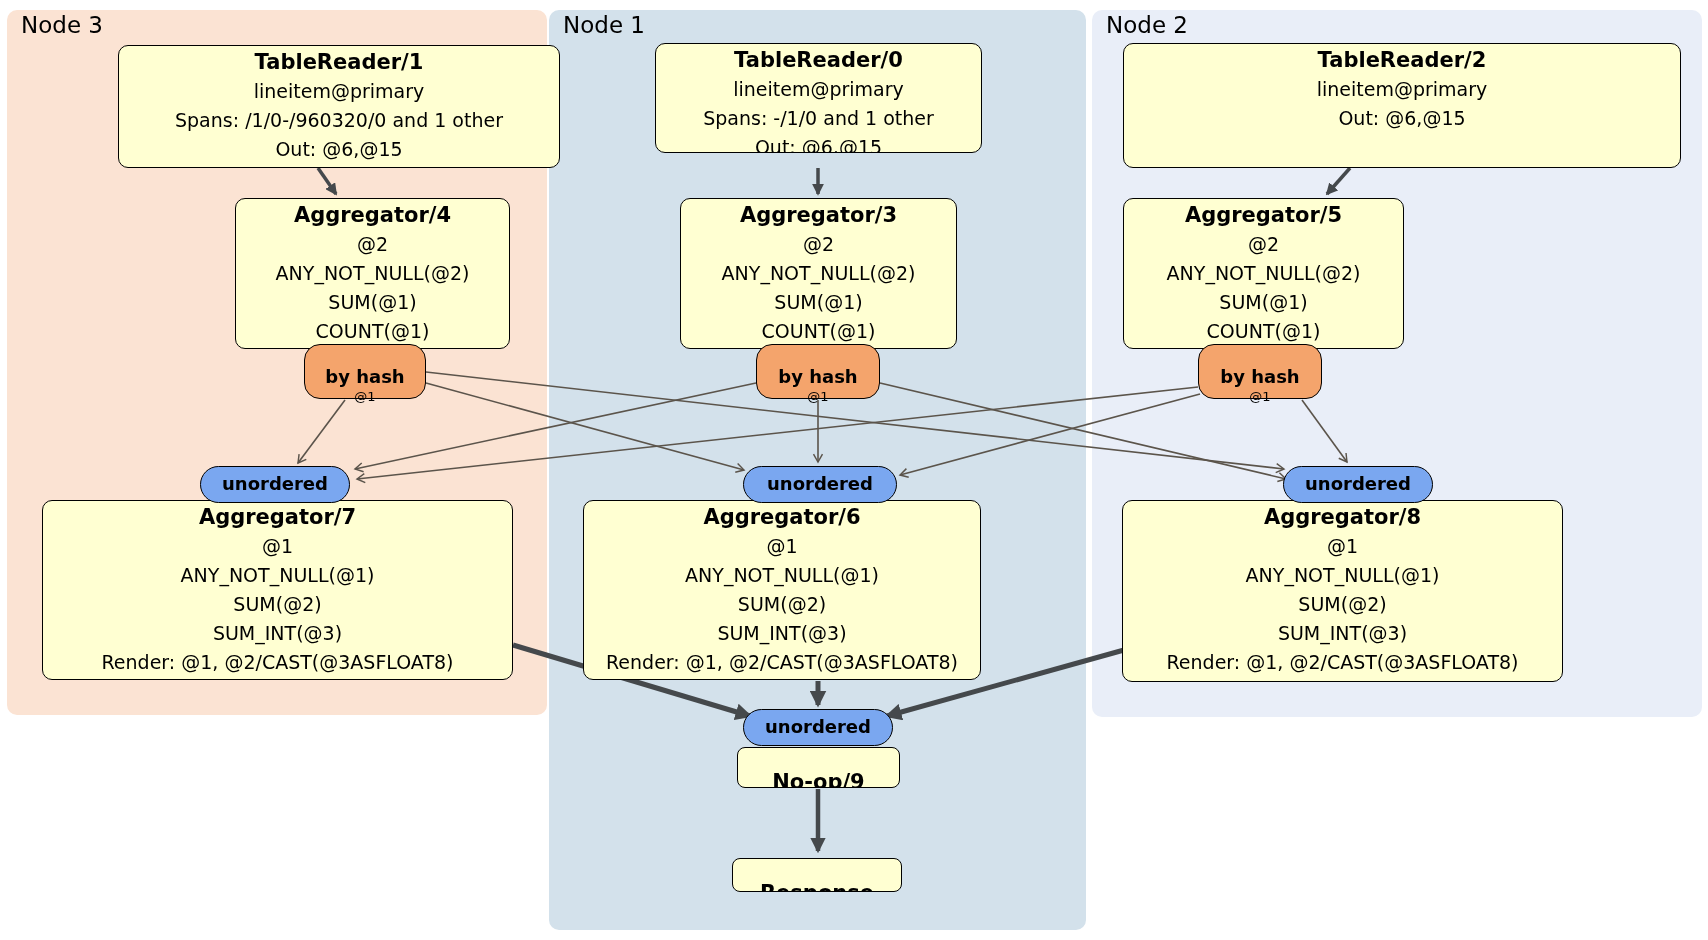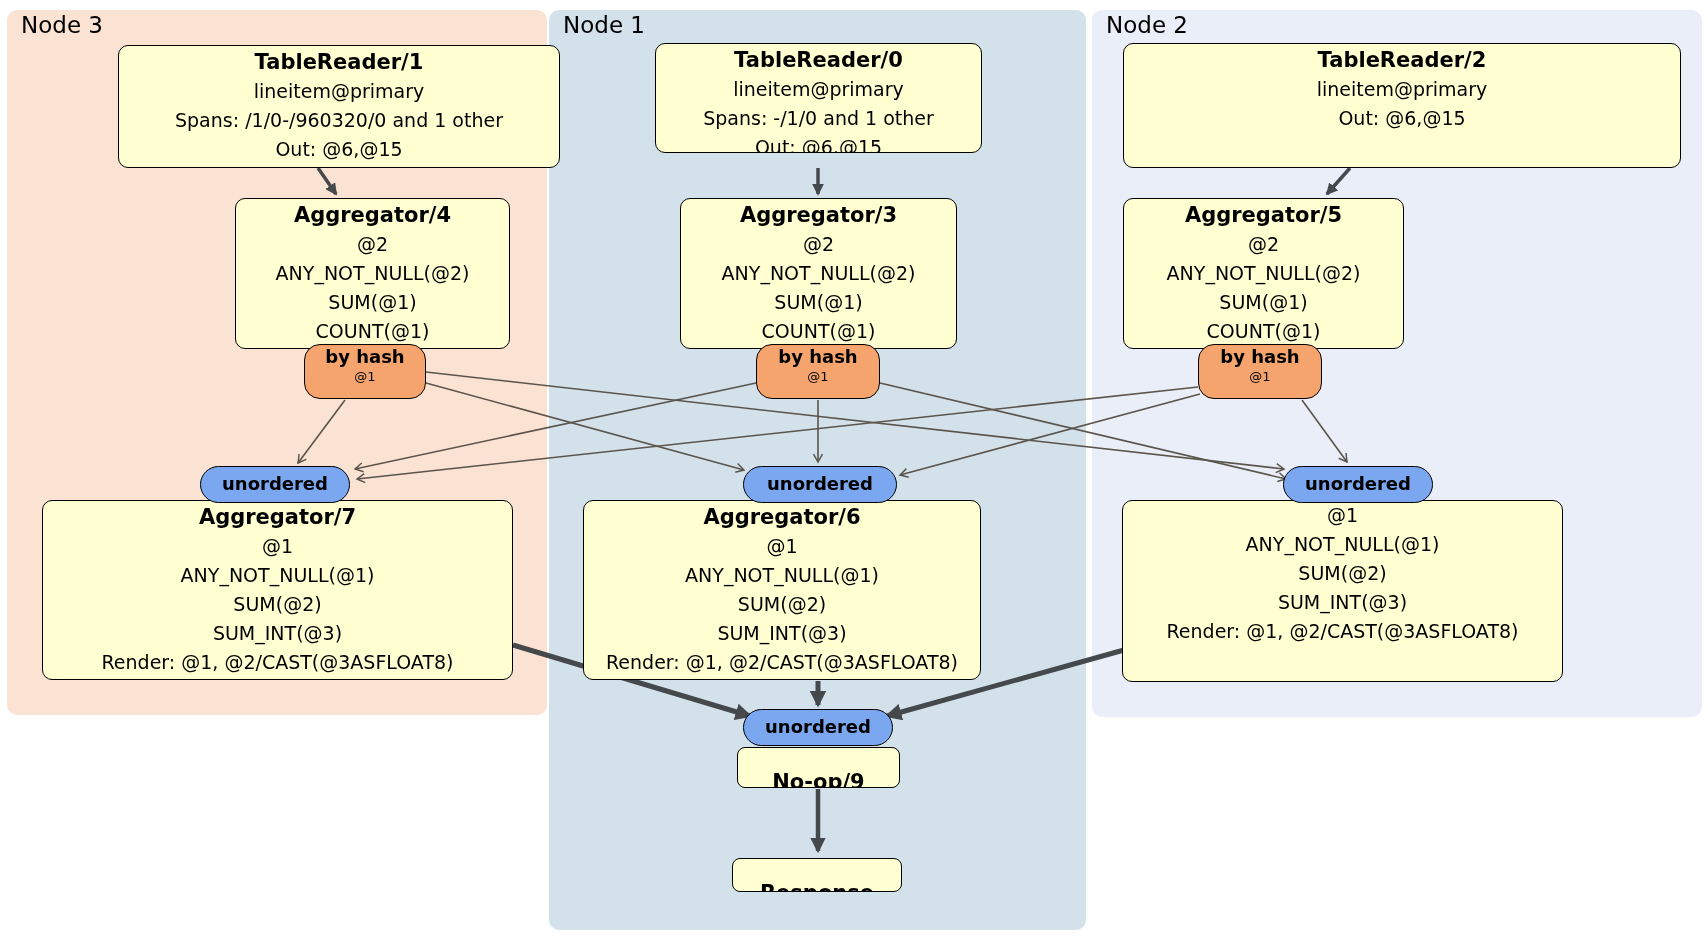--- a/index.html
+++ b/index.html
@@ -40,21 +40,21 @@
   .small-box .ptitle{line-height:36px;padding-top:16px;}
 
   .router{
     position:absolute;z-index:11;box-sizing:border-box;
     background:var(--hash_router_fill,#f4a469);
     border:1.5px solid #000;border-radius:16px;text-align:center;
   }
   #r-hash-n3{left:304px; top:344px;width:122px;height:55px;}
   #r-hash-n1{left:756px; top:344px;width:124px;height:55px;}
   #r-hash-n2{left:1198px;top:344px;width:124px;height:55px;}
-  .rlabel{font-weight:bold;font-size:18px;line-height:23px;padding-top:0;}
+  .rlabel{font-weight:bold;font-size:18px;line-height:23px;padding-top:20px;}
   .rsub{font-size:13px;line-height:17px;}
 
   .sync{
     position:absolute;z-index:11;box-sizing:border-box;
     background:var(--sync_fill,#7aa7f0);
     border:1.5px solid #000;border-radius:19px;
     text-align:center;font-weight:bold;font-size:18px;line-height:33px;
   }
   #s-un-n3   {left:200px; top:466px;width:150px;height:37px;}
   #s-un-n1   {left:743px; top:466px;width:154px;height:37px;}
@@ -167,20 +167,21 @@
 <div class="pbox" id="b-agg5">
   <div class="ptitle">Aggregator/5</div>
   <div>
       <div class="pline">@2</div>
       <div class="pline">ANY_NOT_NULL(@2)</div>
       <div class="pline">SUM(@1)</div>
       <div class="pline">COUNT(@1)</div>
     </div>
 </div>
 <div class="pbox" id="b-agg8">
+  <div class="ptitle">Aggregator/8</div>
   <div>
       <div class="pline">@1</div>
       <div class="pline">ANY_NOT_NULL(@1)</div>
       <div class="pline">SUM(@2)</div>
       <div class="pline">SUM_INT(@3)</div>
       <div class="pline">Render: @1, @2/CAST(@3ASFLOAT8)</div>
     </div>
 </div>
 
 <div class="pbox small-box" id="b-noop9">

